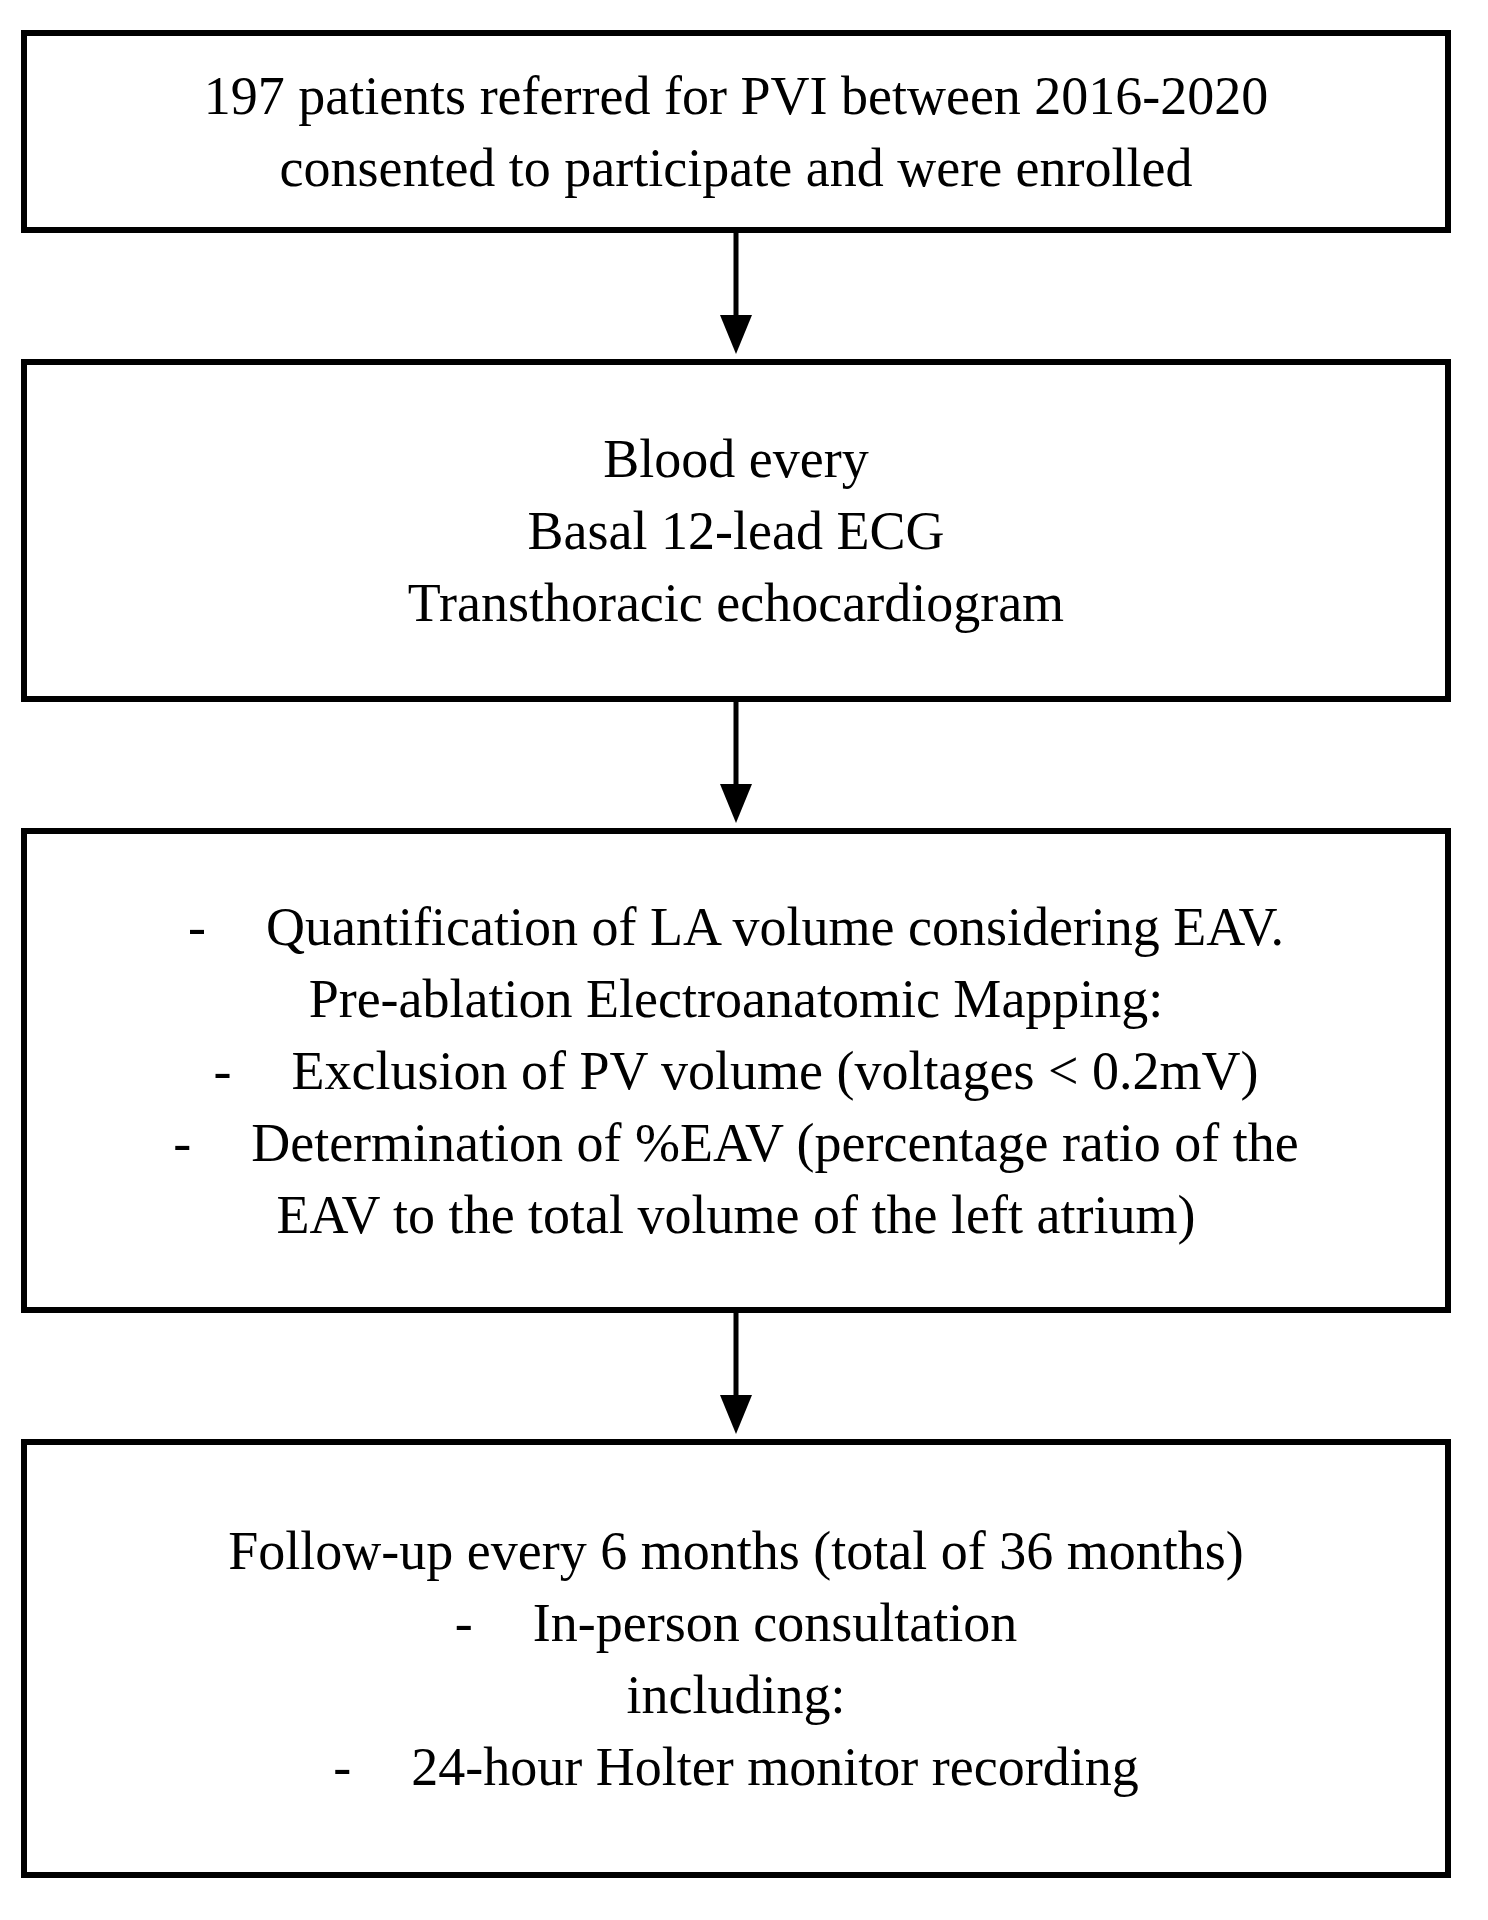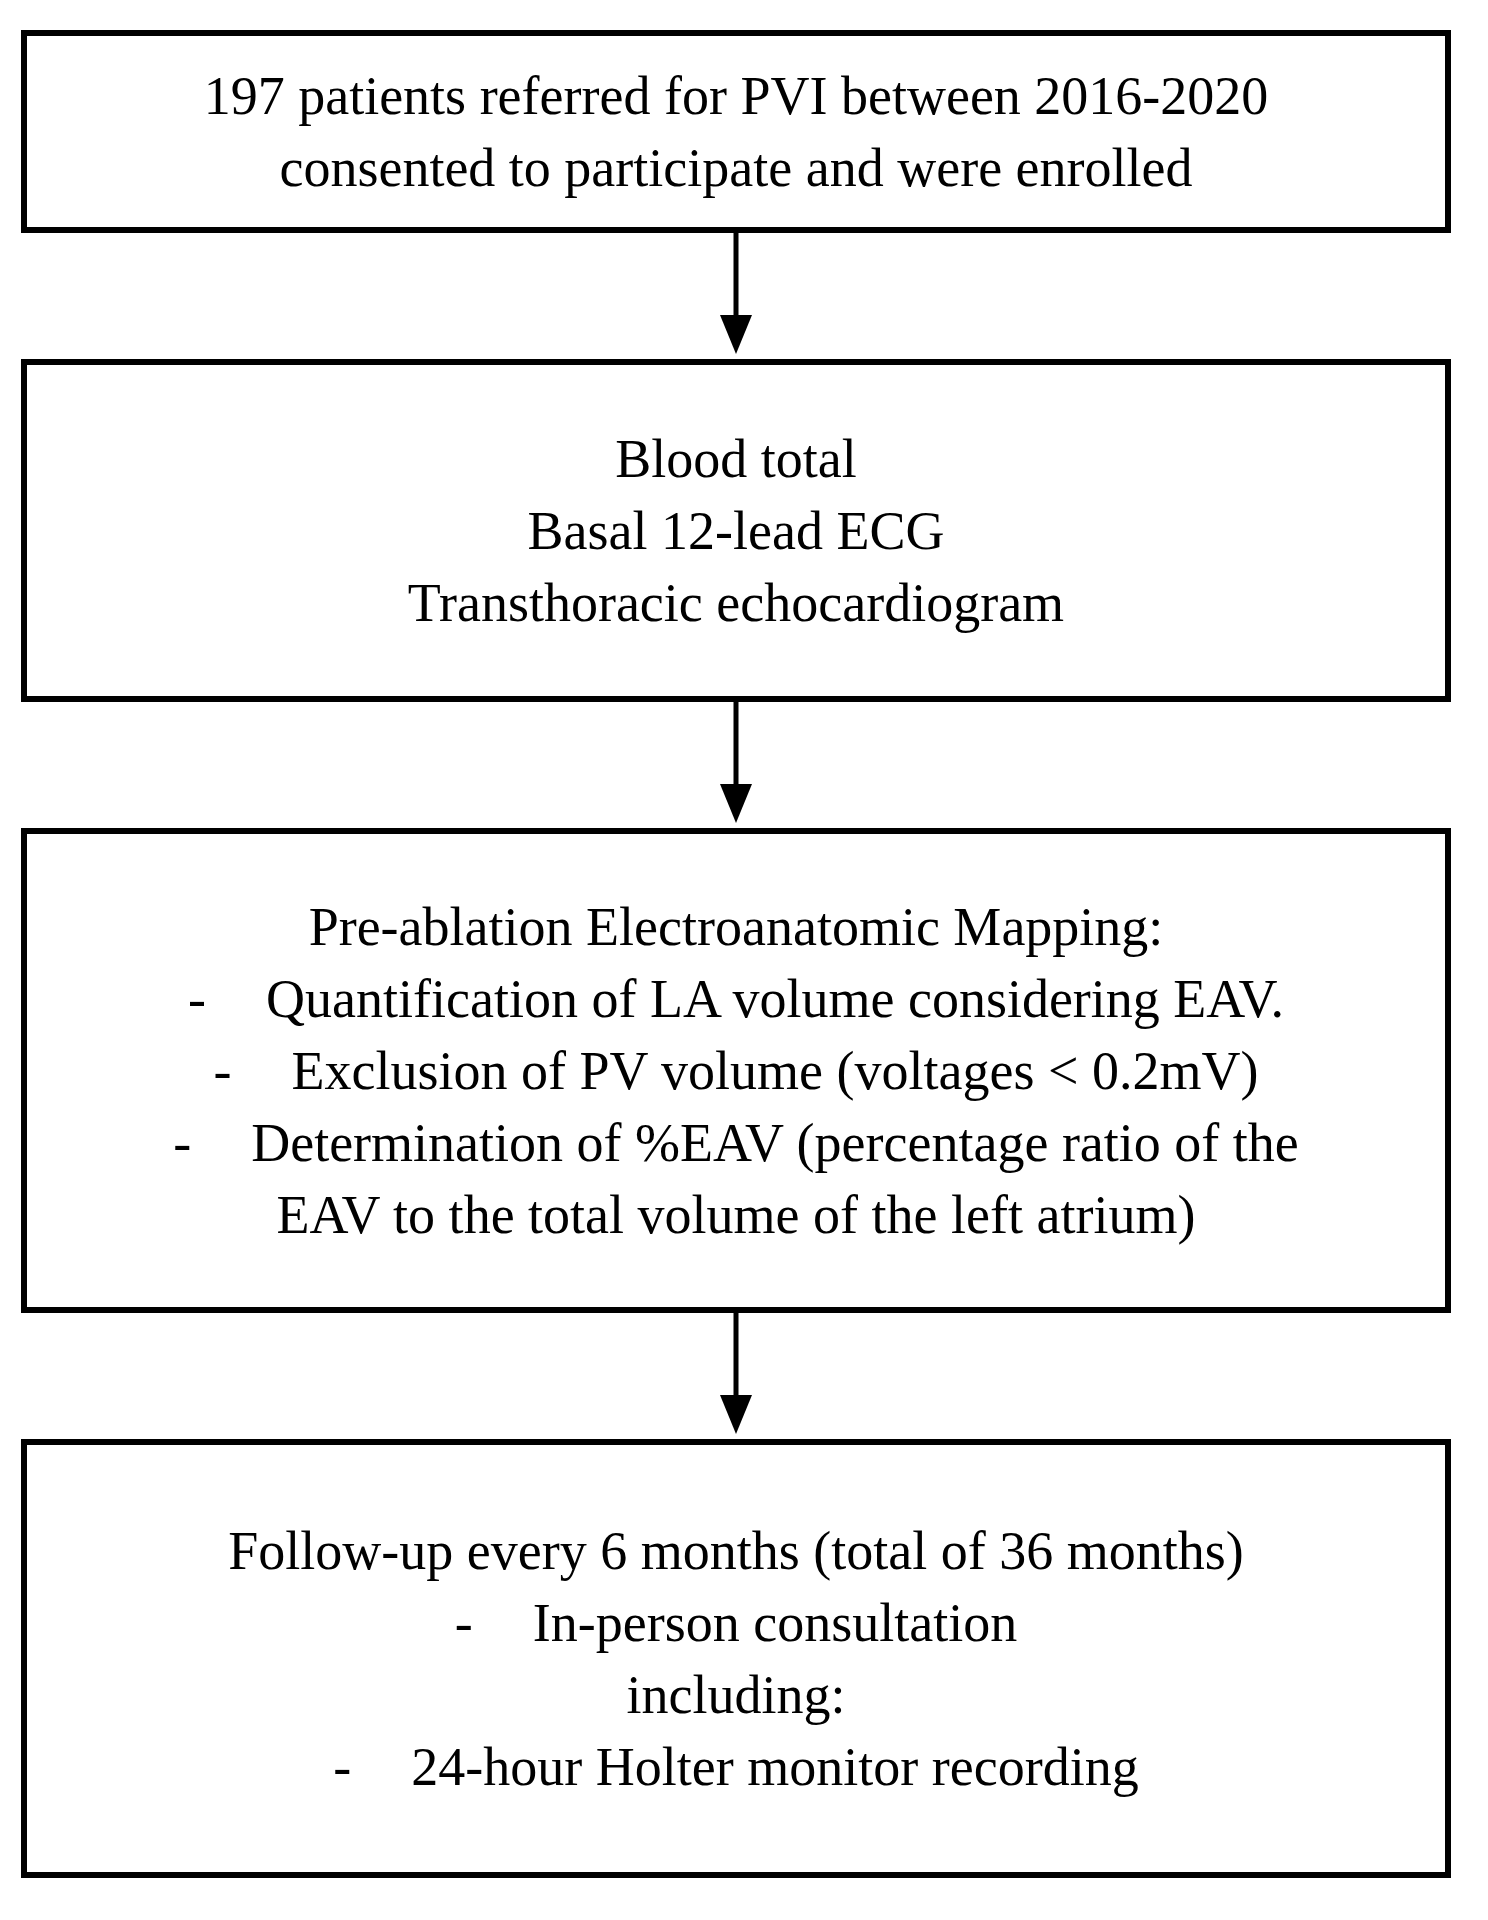--- a/index.html
+++ b/index.html
@@ -68,43 +68,43 @@
 
   <div class="arrow-wrap">
     <svg class="arrow-svg" width="40" height="126" viewBox="0 0 40 126" xmlns="http://www.w3.org/2000/svg">
       <rect x="17.5" y="0" width="5" height="86" fill="#000000"></rect>
       <polygon points="4,82 36,82 20,121" fill="#000000"></polygon>
     </svg>
   </div>
 
   <div class="box box-2">
     <div class="line">
-      <span class="txt">Blood total</span>
+      <span class="txt">Blood every</span>
     </div>
     <div class="line">
       <span class="txt">Basal 12-lead ECG</span>
     </div>
     <div class="line">
       <span class="txt">Transthoracic echocardiogram</span>
     </div>
   </div>
 
   <div class="arrow-wrap">
     <svg class="arrow-svg" width="40" height="126" viewBox="0 0 40 126" xmlns="http://www.w3.org/2000/svg">
       <rect x="17.5" y="0" width="5" height="86" fill="#000000"></rect>
       <polygon points="4,82 36,82 20,121" fill="#000000"></polygon>
     </svg>
   </div>
 
   <div class="box box-3">
     <div class="line">
-      <span class="txt">Pre-ablation Electroanatomic Mapping:</span>
+      <span class="bullet">-</span><span class="txt">Quantification of LA volume considering EAV.</span>
     </div>
     <div class="line">
-      <span class="bullet">-</span><span class="txt">Quantification of LA volume considering EAV.</span>
+      <span class="txt">Pre-ablation Electroanatomic Mapping:</span>
     </div>
     <div class="line">
       <span class="bullet">-</span><span class="txt">Exclusion of PV volume (voltages &lt; 0.2mV)</span>
     </div>
     <div class="line">
       <span class="bullet">-</span><span class="txt">Determination of %EAV (percentage ratio of the</span>
     </div>
     <div class="line">
       <span class="txt">EAV to the total volume of the left atrium)</span>
     </div>

